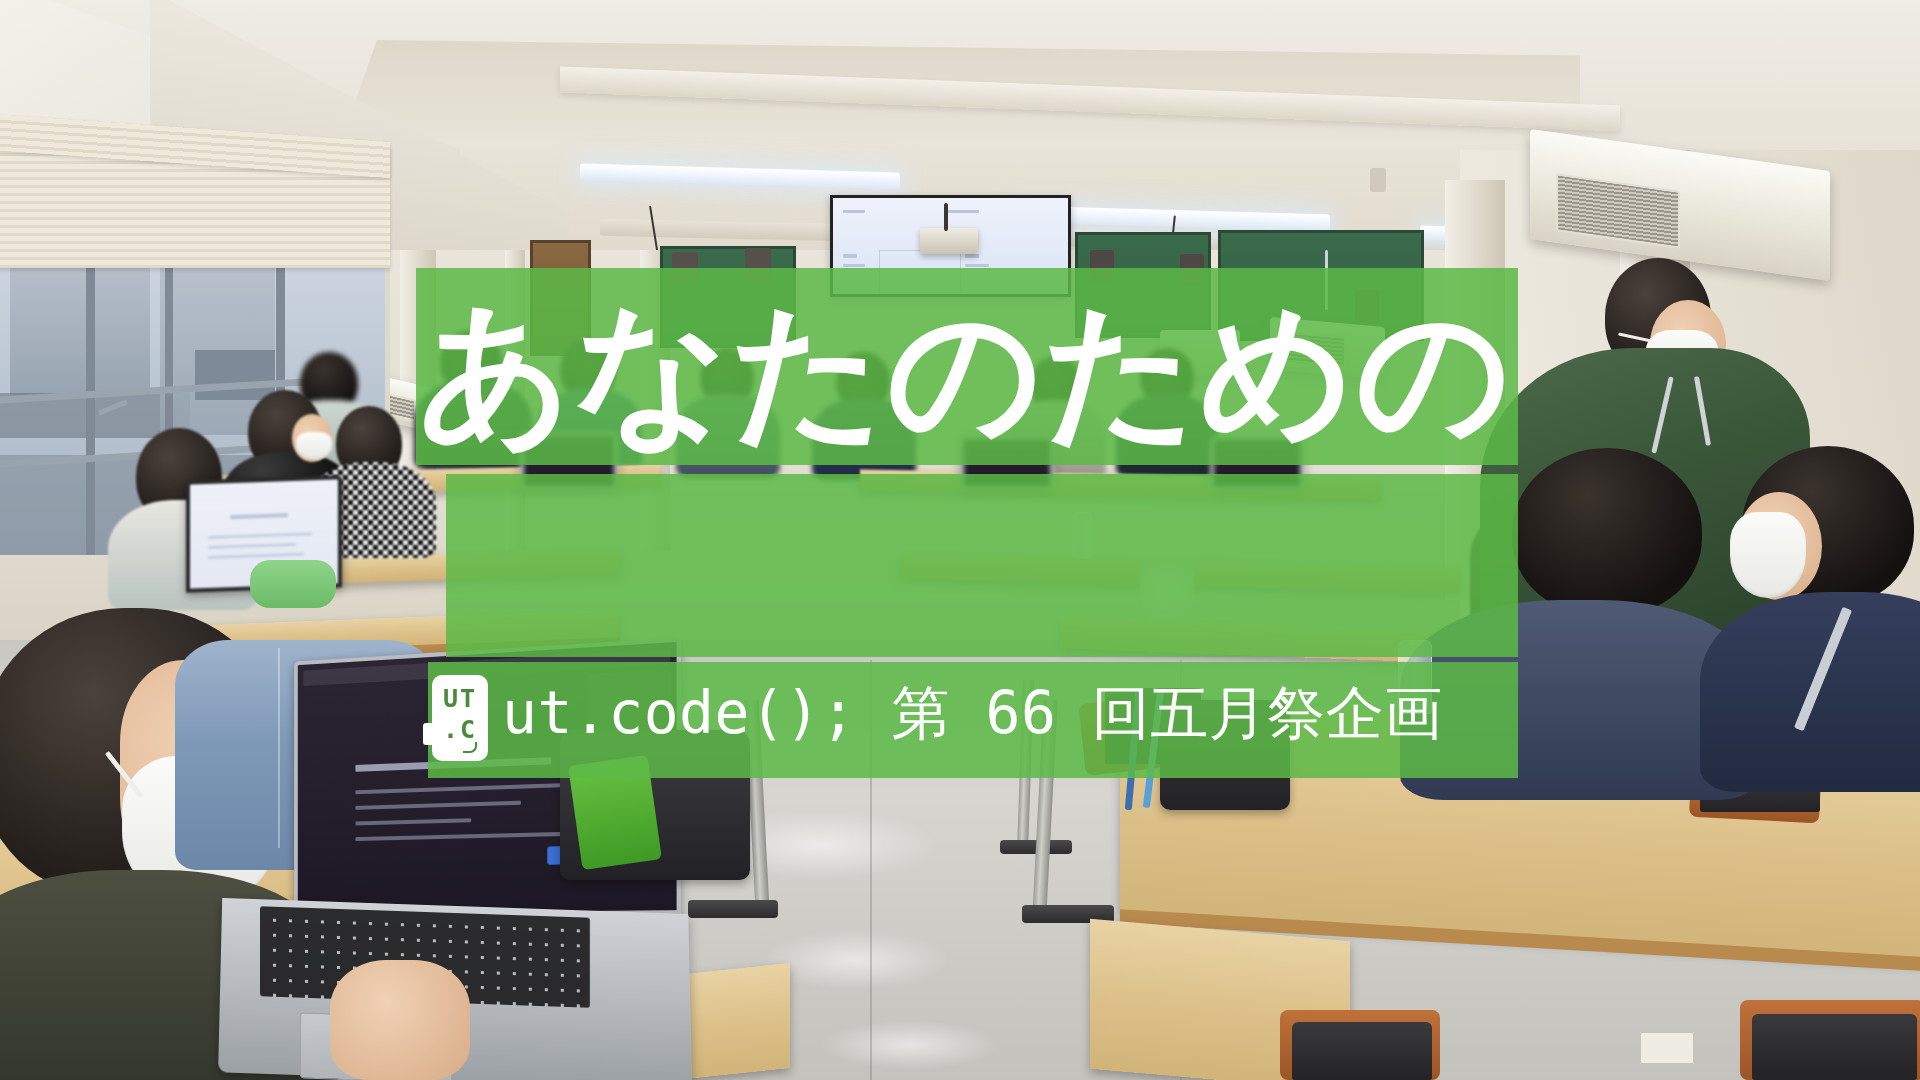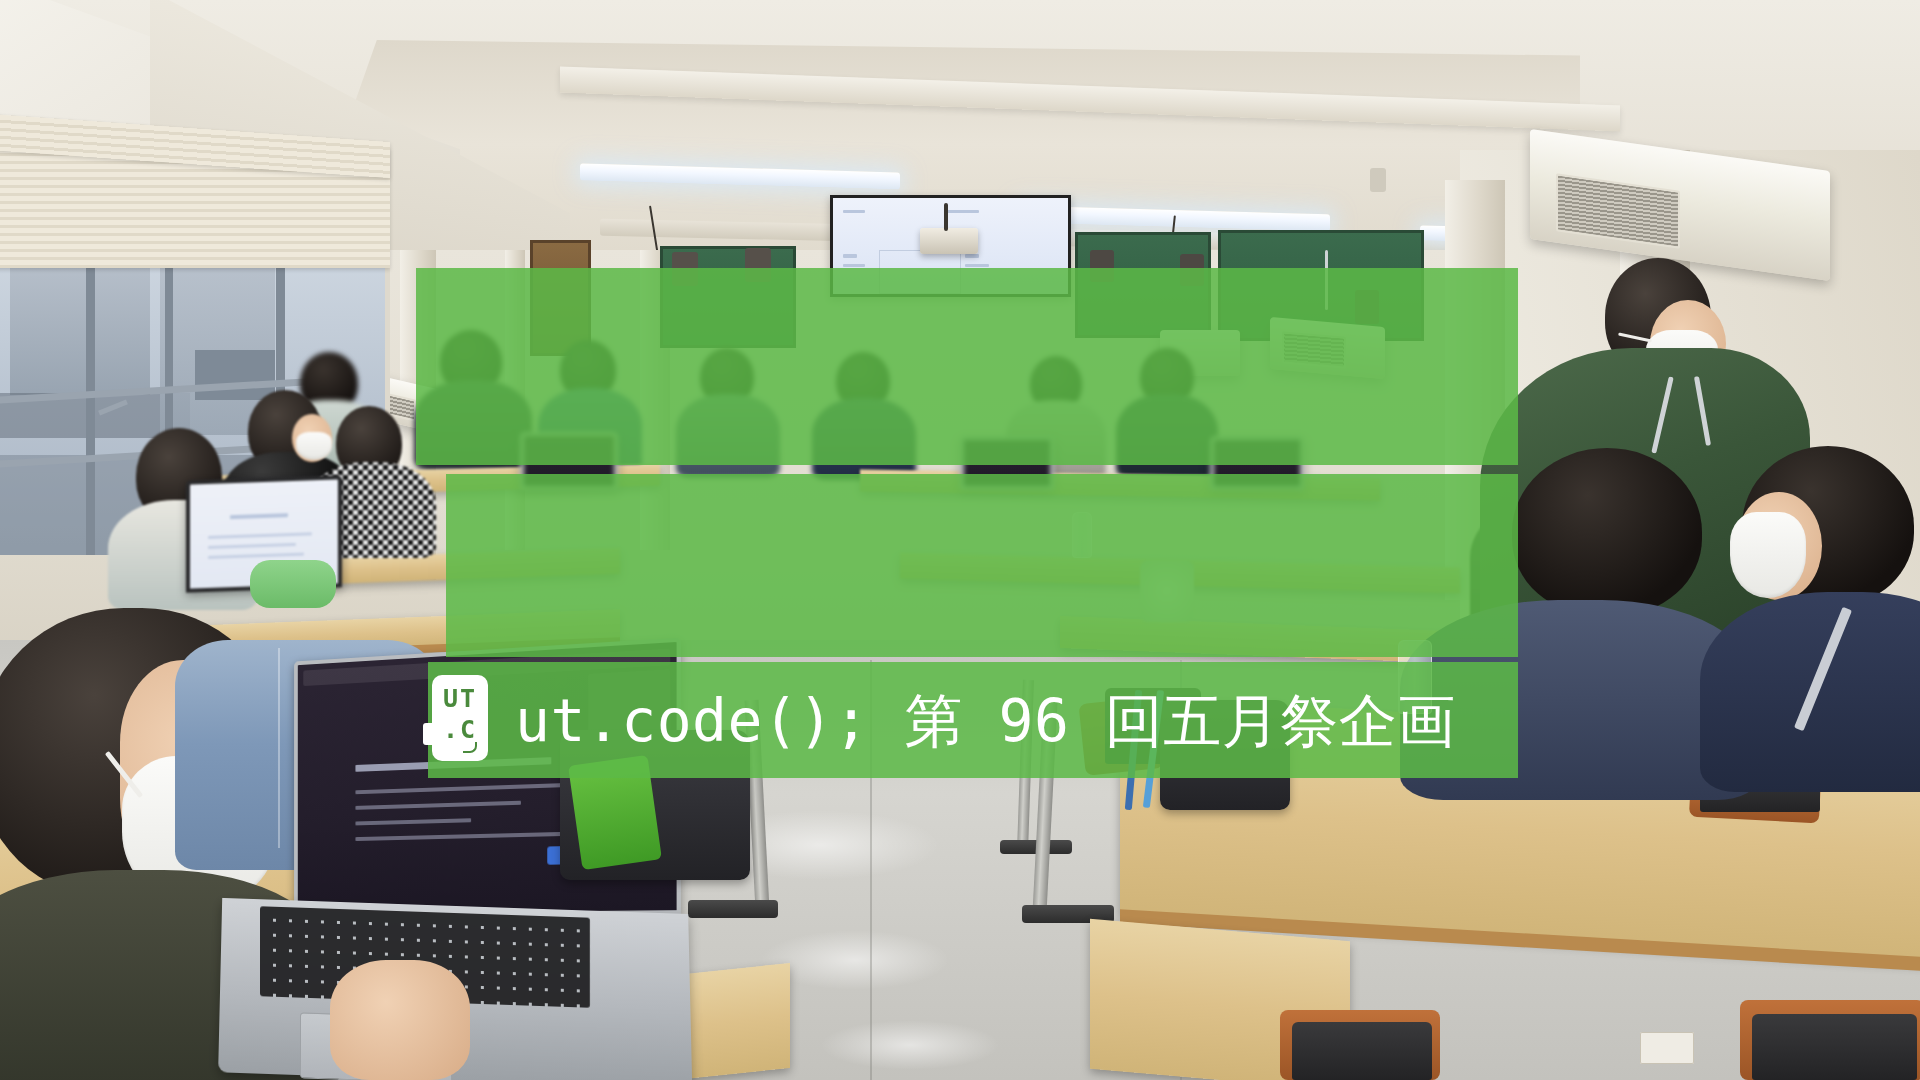--- a/index.html
+++ b/index.html
@@ -271,21 +271,21 @@
     font-weight: 700;
     white-space: nowrap;
     letter-spacing: 0.005em;
     line-height: 1;
   }
   #title-1 { left: 418px; top: 296px; font-size: 152px; }
   #title-2 { left: 448px; top: 486px; font-size: 152px; }
 
   .subtitle-row {
     position:absolute; left: 432px; top: 675px;
-    display:flex; align-items:flex-end; gap: 27px;
+    display:flex; align-items:flex-start; gap: 14px;
   }
   .utc-logo {
     position:relative; width: 56px; height: 86px;
     background:#ffffff;
     border-radius: 10px;
     flex: 0 0 auto;
   }
   .utc-logo .notch {
     position:absolute; left:-9px; bottom:16px; width:14px; height:22px;
     background:#ffffff; border-radius: 3px 0 0 3px;
@@ -564,25 +564,26 @@
     <div class="green-item" style="left:250px;top:560px;width:86px;height:48px;border-radius:20px;background:linear-gradient(180deg,#8fd48b,#6bbb68);"></div>
 
     <div class="duct blur-soft" style="left:1140px;top:560px;width:54px;height:62px;background:radial-gradient(circle,#f0efe9,#cfcabd);border-radius:8px;"></div>
   </div>
 
   <div class="band" style="left:416px;top:268px;width:1102px;height:197px;"></div>
   <div class="band" style="left:446px;top:474px;width:1072px;height:183px;"></div>
   <div class="band" style="left:428px;top:662px;width:1090px;height:116px;"></div>
 
   <div class="title-wrap">
+    <div class="title-line" id="title-1">あなたのための</div>
 
     <div class="subtitle-row">
       <div class="utc-logo">
         <div class="notch"></div>
         <div class="ut">UT</div>
         <div class="dotc">.C</div>
         <div class="hook"></div>
       </div>
-      <div class="subtitle-text">ut.code(); 第 96 回五月祭企画</div>
+      <div class="subtitle-text">ut.code(); 第 66 回五月祭企画</div>
     </div>
   </div>
 
 </div>
 
 </body></html>

